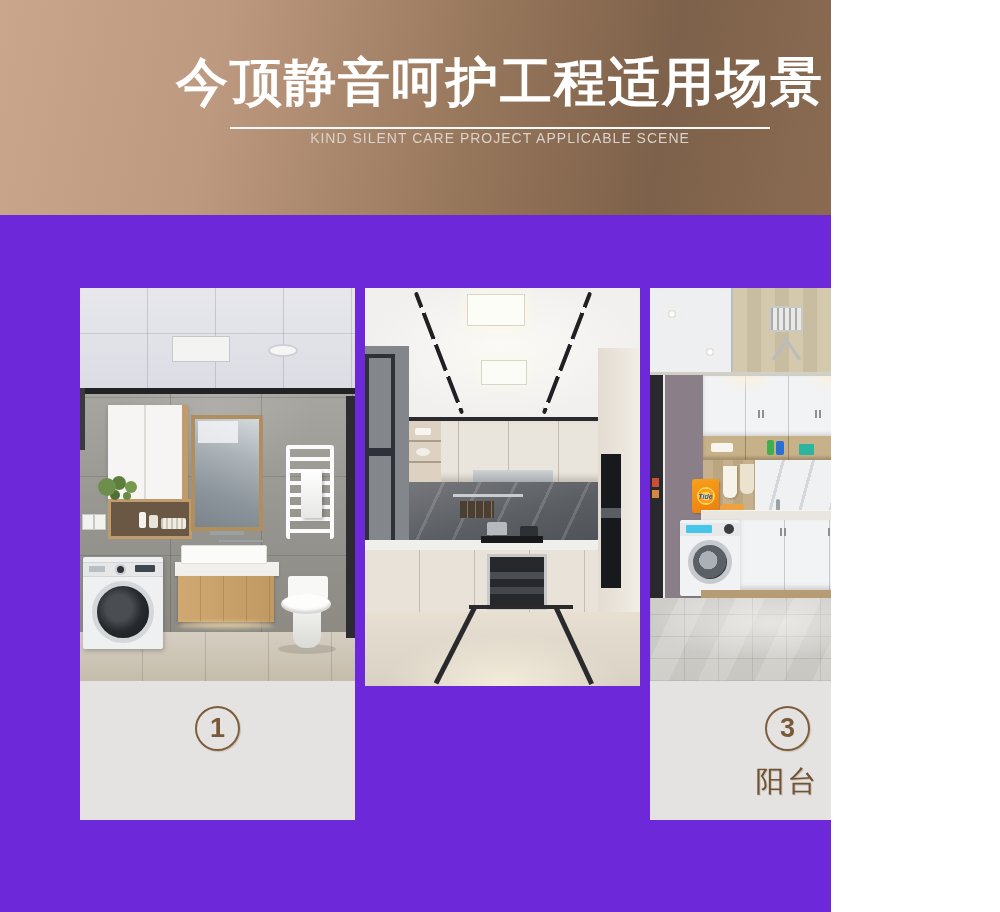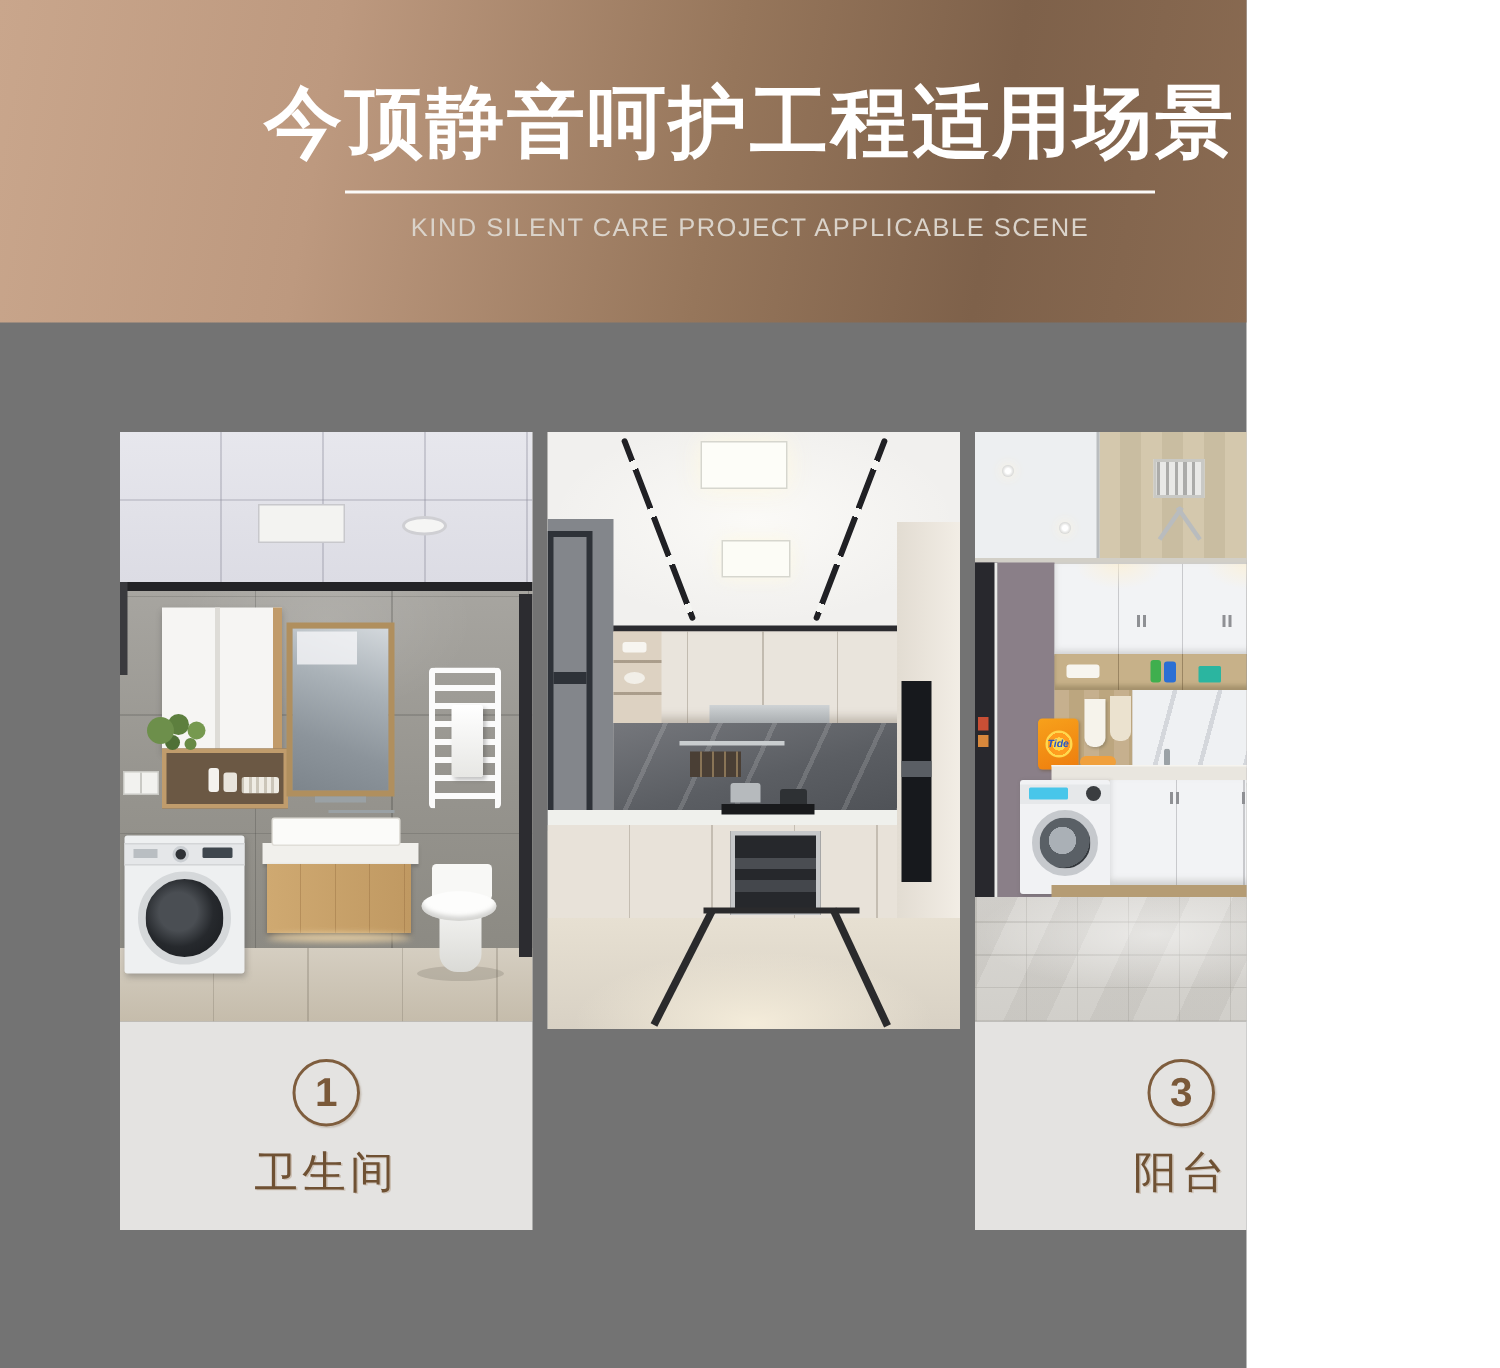--- a/index.html
+++ b/index.html
@@ -1,25 +1,25 @@
 <!DOCTYPE html>
 <html><head>
 <meta charset="utf-8">
 <style>
   * { margin:0; padding:0; box-sizing:border-box; }
   html,body { background:#ffffff; }
   body { font-family:"Liberation Sans", sans-serif; }
-  .page { position:relative; width:831px; height:912px; background:#737373; overflow:hidden; }
+  .page { position:relative; width:831px; height:912px; background:#6d28d9; overflow:hidden; }
 
   
   .banner { position:absolute; left:0; top:0; width:1000px; height:215px; text-align:center;
     background:linear-gradient(100deg,#c9a68c 0%,#bd997f 22%,#96765b 48%,#7e614a 66%,#8a6b52 84%,#917258 100%); }
   .banner-title { padding-top:54px; font-size:52px; font-weight:700; color:#ffffff; letter-spacing:2px; line-height:1.1; }
   .banner-divider { width:540px; height:2px; background:#fbfaf8; margin:16px auto 0; }
-  .banner-subtitle { margin-top:13px; font-size:17px; color:#dad3ca; letter-spacing:1px; }
+  .banner-subtitle { margin-top:1px; font-size:14px; color:#dad3ca; letter-spacing:1px; }
 
   
   .scenes { position:absolute; left:80px; top:288px; width:845px; height:532px; display:flex; gap:10px; }
   .card { position:relative; width:275px; height:532px; }
   .photo { position:relative; width:275px; overflow:hidden; background:#cfcdc9; }
   .ph-bath, .ph-balc { height:393px; }
   .ph-kitchen { height:398px; }
   .label-area { width:275px; background:#e4e3e1; display:flex; flex-direction:column; align-items:center; }
   .label-bottom { height:139px; padding-top:25px; gap:11px; }
   .label-top { height:134px; padding-top:40px; gap:10px; }
@@ -260,21 +260,20 @@
         </div>
         <div class="art bt-toilet-shadow"></div>
         <div class="art bt-toilet-base"></div>
         <div class="art bt-toilet-tank"></div>
         <div class="art bt-toilet-seat"></div>
       </div>
       <div class="label-area label-bottom">
         <div class="circle-num">
           <span>1</span>
         </div>
-        <div class="scene-name">卫生间</div>
       </div>
     </section>
 
     <section class="card">
       <div class="photo ph-kitchen">
         <div class="art kt-ceiling"></div>
         <div class="art kt-slash kt-sl1"></div>
         <div class="art kt-slash kt-sr1"></div>
         <div class="art kt-panel1"></div>
         <div class="art kt-panel2"></div>

